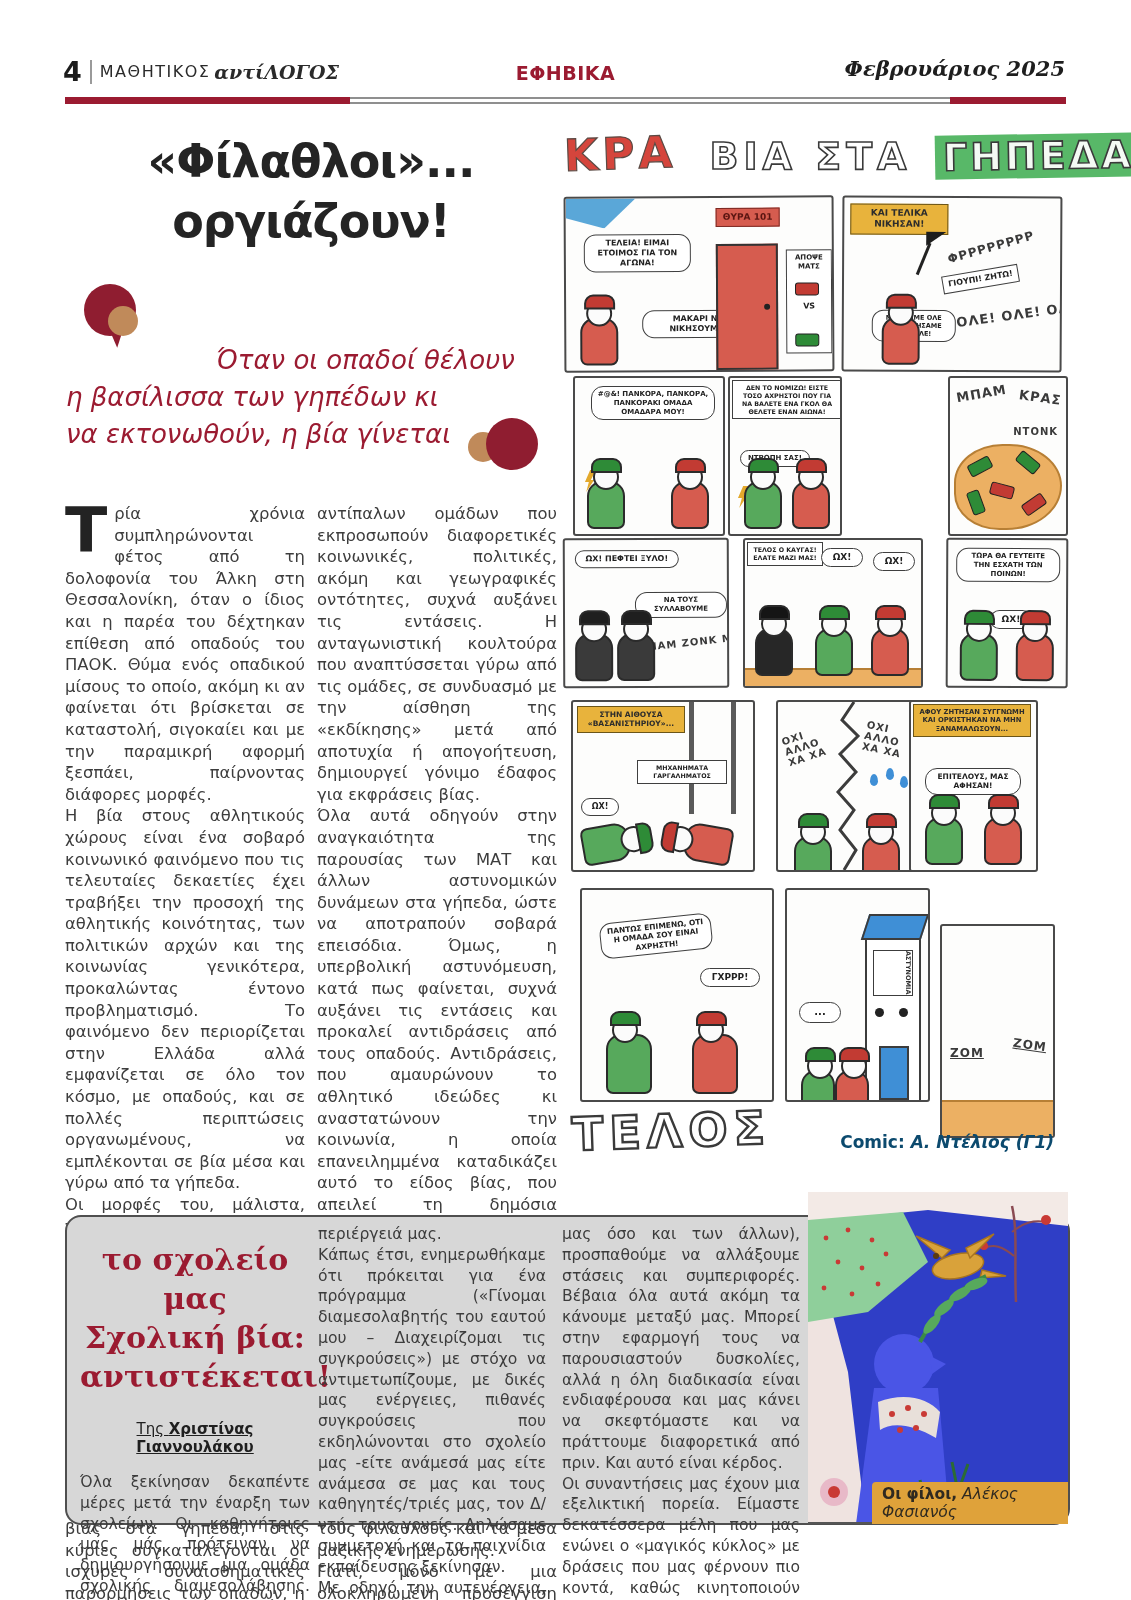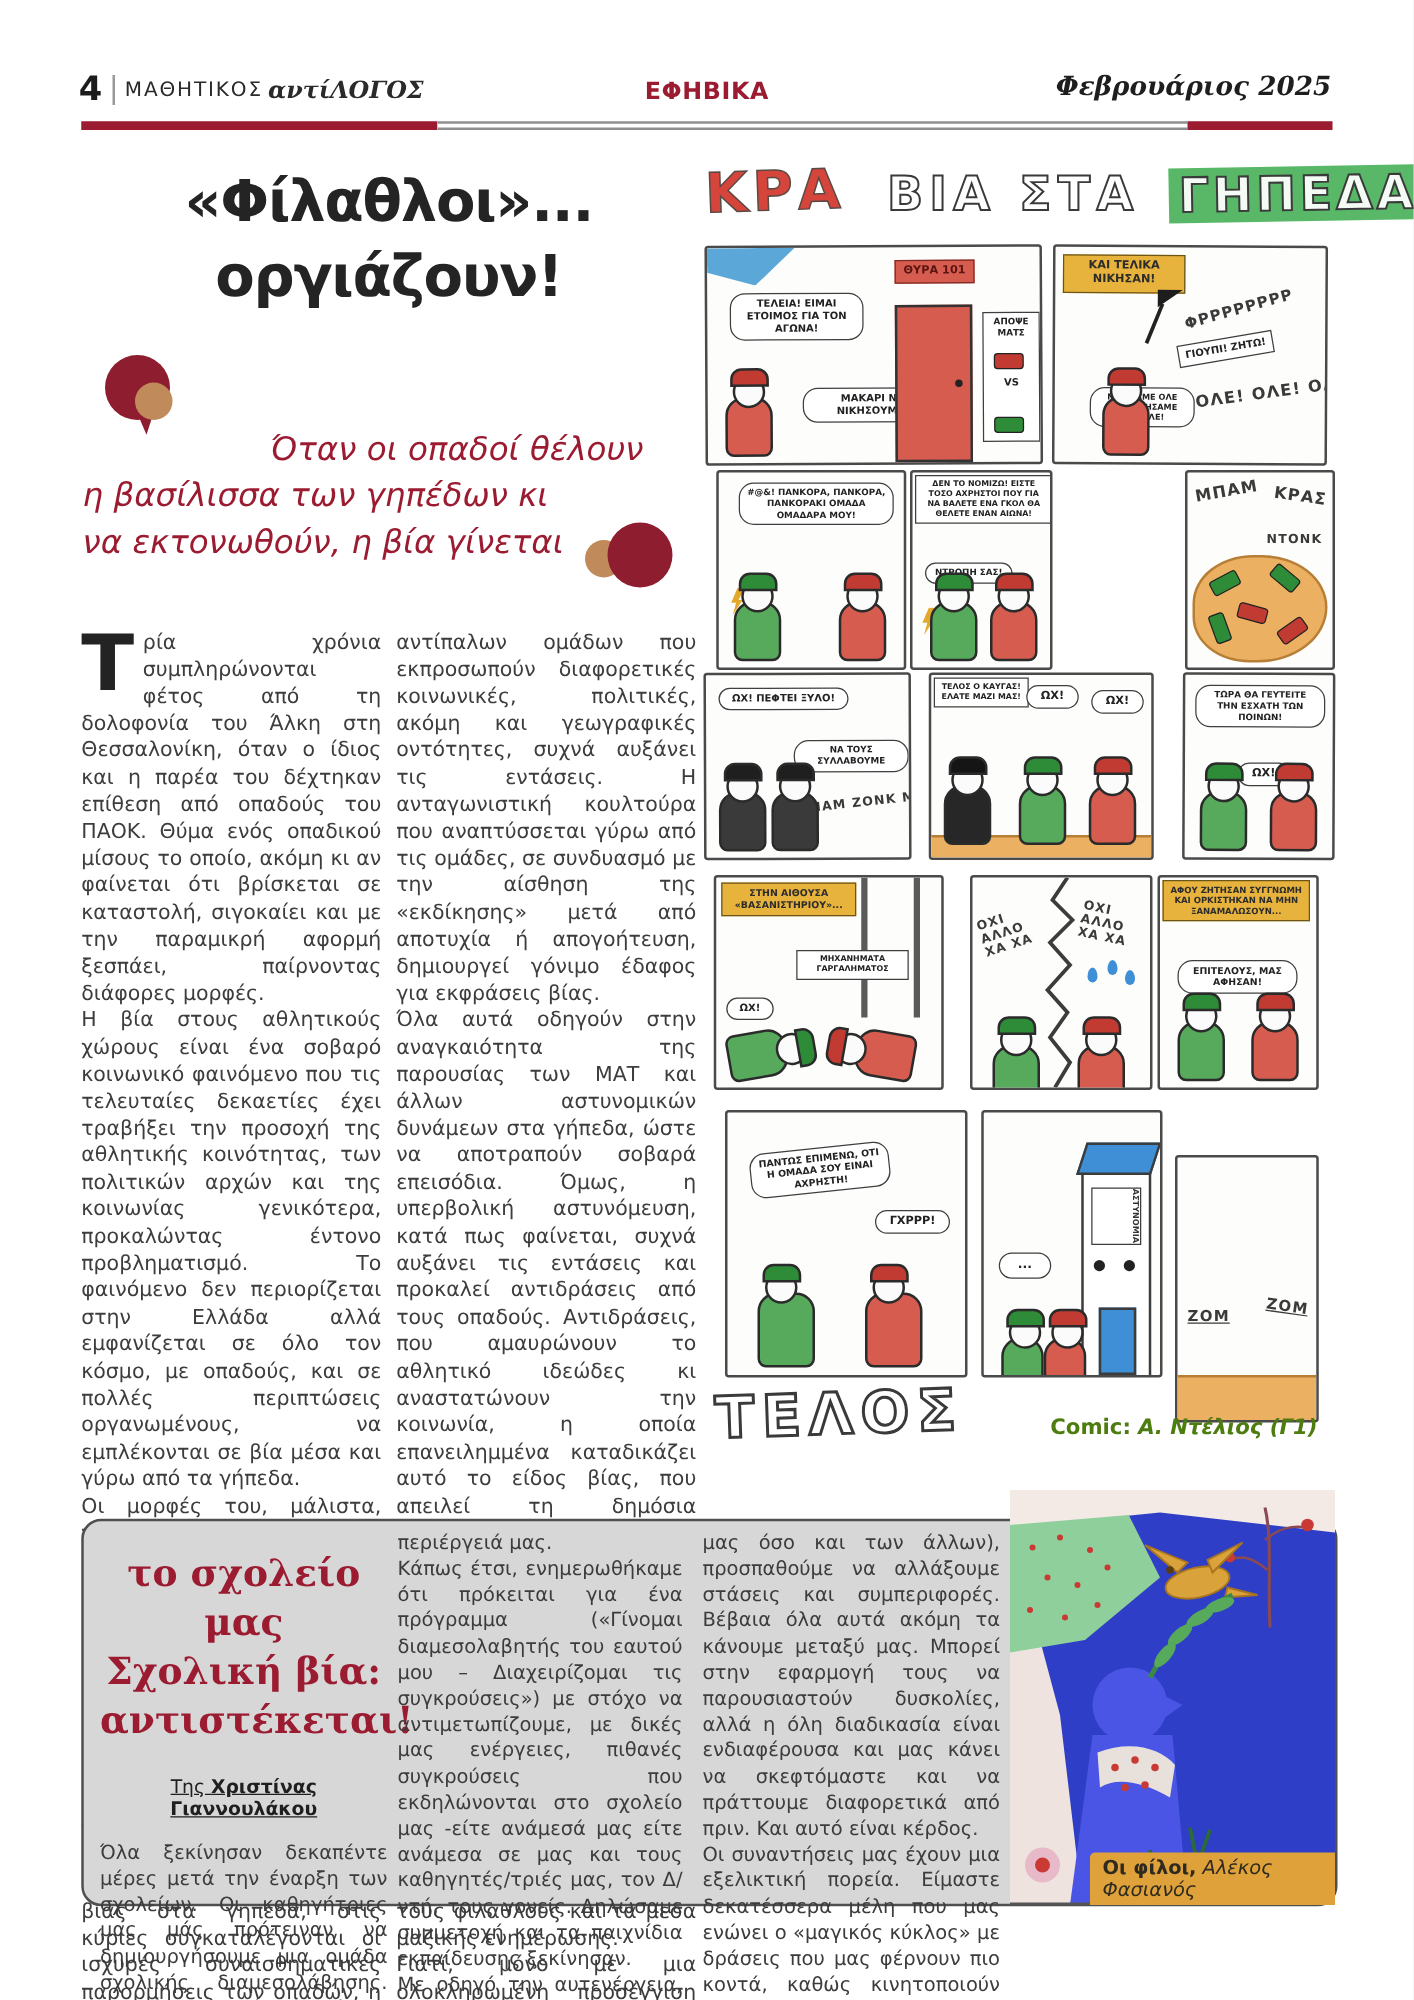--- a/index.html
+++ b/index.html
@@ -57,21 +57,21 @@
   .cloud{position:absolute;background:#ecb063;border:2px solid #b77f35;border-radius:48% 52% 55% 45%;}
   .chip{position:absolute;width:22px;height:11px;border:1.5px solid #222;border-radius:3px;}
   .floor{position:absolute;left:0;right:0;bottom:0;background:#ecb063;border-top:2px solid #b77f35;}
   .pole{position:absolute;width:5px;background:#5a5a5a;top:0;}
   .sky{position:absolute;top:0;left:0;width:70px;height:30px;background:#5aa7d8;clip-path:polygon(0 0,100% 0,55% 100%,0 65%);}
   .door{position:absolute;background:#d65c4f;border:2px solid #333;}
   .knob{position:absolute;width:6px;height:6px;border-radius:50%;background:#222;}
   .flagpole{position:absolute;width:3px;height:34px;background:#222;transform:rotate(22deg);}
   .flag{position:absolute;width:0;height:0;border-left:20px solid #1d1d1d;border-bottom:14px solid transparent;}
   .telos{font-size:46px;font-weight:800;color:#fff;-webkit-text-stroke:2.4px #3a3a3a;letter-spacing:6px;transform:rotate(-2deg);}
-  .comic-credit{font-size:17px;color:#4d7c0f;}
+  .comic-credit{font-size:17px;color:#0c4a6e;}
   .comic-credit .c1{font-weight:800;}
   .comic-credit .c2{font-weight:800;font-style:italic;}
 
   
   .schoolbox{position:absolute;left:65px;top:1215px;width:1001px;height:306px;background:#d7d7d7;
              border:2px solid #4f4f4f;border-radius:16px;}
   .s-title{font-family:"DejaVu Serif",serif;font-weight:700;font-size:30px;line-height:1.3;color:#9b1b31;text-align:center;}
   .s-byline{font-size:15px;color:#1f1f1f;text-decoration:underline;text-align:center;}
   .s-byline .nm{font-weight:700;}
   .s-col{position:absolute;width:230px;font-size:15.6px;line-height:20.8px;text-align:justify;color:#3c3c3c;}
@@ -235,21 +235,21 @@
         <polyline points="76,0 64,18 80,34 62,52 78,70 60,90 76,108 62,128 78,148 66,168" fill="none" stroke="#3c3c3c" stroke-width="3"></polyline>
       </svg>
       <div class="csfx" style="left:6px;top:26px;font-size:10px;width:52px;white-space:normal;transform:rotate(-18deg);">ΟΧΙ ΑΛΛΟ ΧΑ ΧΑ</div>
       <div class="csfx" style="right:4px;top:22px;font-size:10px;width:52px;white-space:normal;transform:rotate(12deg);">ΟΧΙ ΑΛΛΟ ΧΑ ΧΑ</div>
       <div class="tear" style="left:92px;top:72px;"></div>
       <div class="tear" style="left:108px;top:66px;"></div>
       <div class="tear" style="left:122px;top:74px;"></div>
       <div class="fig fig-green" style="left:16px;bottom:-14px;"></div>
       <div class="fig fig-red" style="right:20px;bottom:-14px;"></div>
     </div>
-    <div class="cpanel" style="left:368px;top:574px;width:125px;height:168px;">
+    <div class="cpanel" style="left:351px;top:574px;width:125px;height:168px;">
       <div class="csign" style="left:2px;top:2px;width:106px;font-size:6.8px;">ΑΦΟΥ ΖΗΤΗΣΑΝ ΣΥΓΓΝΩΜΗ ΚΑΙ ΟΡΚΙΣΤΗΚΑΝ ΝΑ ΜΗΝ ΞΑΝΑΜΑΛΩΣΟΥΝ...</div>
       <div class="cbubble" style="left:14px;top:66px;width:84px;font-size:7.5px;">ΕΠΙΤΕΛΟΥΣ, ΜΑΣ ΑΦΗΣΑΝ!</div>
       <div class="fig fig-green" style="left:14px;bottom:5px;"></div>
       <div class="fig fig-red" style="right:14px;bottom:5px;"></div>
     </div>
 
     <div class="cpanel" style="left:22px;top:762px;width:190px;height:210px;">
       <div class="cbubble" style="left:18px;top:28px;width:100px;font-size:7.5px;transform:rotate(-6deg);">ΠΑΝΤΩΣ ΕΠΙΜΕΝΩ, ΟΤΙ Η ΟΜΑΔΑ ΣΟΥ ΕΙΝΑΙ ΑΧΡΗΣΤΗ!</div>
       <div class="cbubble" style="left:118px;top:78px;width:48px;font-size:9px;">ΓΧΡΡΡ!</div>
       <div class="fig fig-green" style="left:24px;bottom:6px;width:42px;height:56px;"></div>

